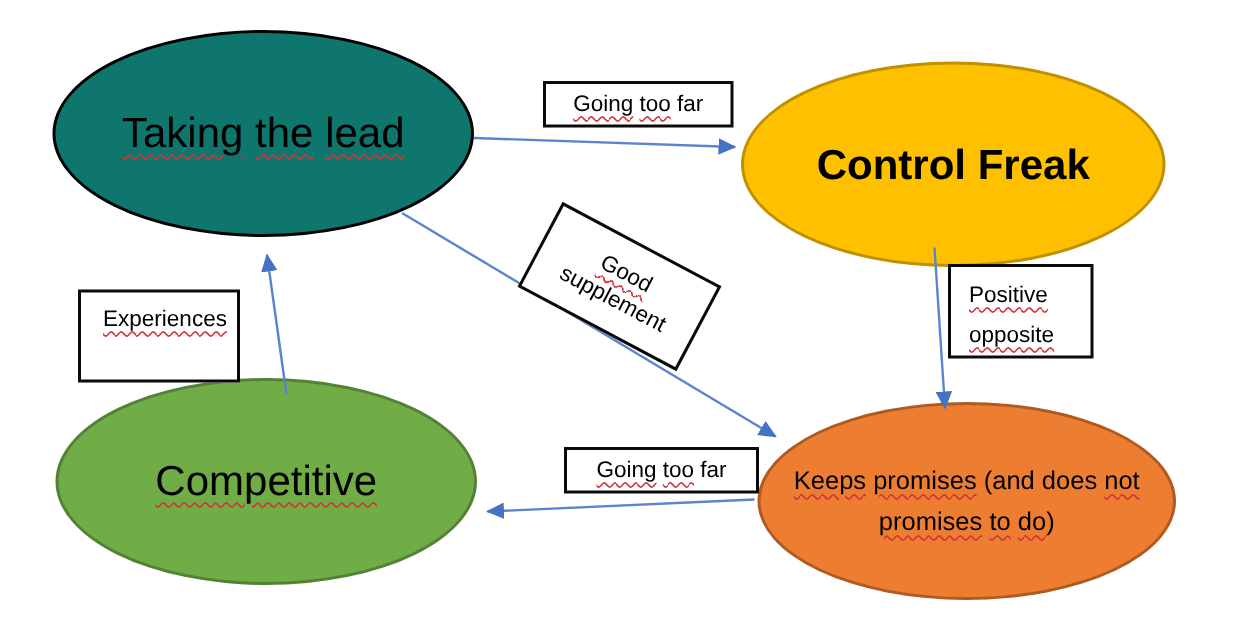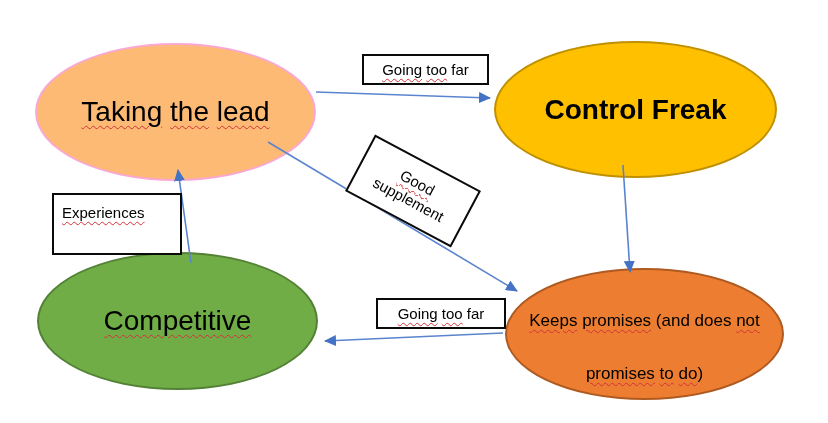--- a/index.html
+++ b/index.html
@@ -6,26 +6,26 @@
   .canvas{
     position:relative;width:828px;height:423px;background:#ffffff;overflow:hidden;
     font-family:"Liberation Sans",sans-serif;color:#000;
   }
   
   .ellipse{
     position:absolute;border-radius:50%;display:flex;flex-direction:column;
     align-items:center;justify-content:center;text-align:center;z-index:1;
     box-sizing:border-box;
   }
-  .ellipse.blue  {left:35px; top:43px; width:281px;height:138px;background:#fdba74;border:2px solid #f9a8d4;}
+  .ellipse.blue  {left:35px; top:20px; width:281px;height:138px;background:#0f766e;border:2px solid #000000;}
   .ellipse.gold  {left:494px;top:41px; width:283px;height:137px;background:#FFC000;border:2px solid #BF9000;font-weight:bold;}
   .ellipse.green {left:37px; top:252px;width:281px;height:138px;background:#70AD47;border:2px solid #538135;}
   .ellipse.orange{left:505px;top:268px;width:279px;height:132px;background:#ED7D31;border:2px solid #AE5A21;}
   .big{font-size:28px;line-height:34px;}
-  .small{font-size:17px;line-height:27px;margin-top:26px;}
+  .small{font-size:17px;line-height:27px;}
   .tline{white-space:pre;}
   
   .sq{
     text-decoration-line:underline;
     text-decoration-style:wavy;
     text-decoration-color:#D13438;
     text-decoration-thickness:1px;
     text-underline-offset:3px;
   }
   .big .sq{text-underline-offset:4px;}
@@ -34,21 +34,21 @@
   .arrows line{stroke:#5B84CE;stroke-width:1.6;}
   
   .labelbox{
     position:absolute;background:#ffffff;border:2px solid #0a0a0a;z-index:3;
     box-sizing:border-box;font-size:15px;
   }
   .labelbox.centered{display:flex;align-items:center;justify-content:center;margin-left:28px;}
   .box-far-top   {left:334px;top:54px; width:127px;height:31px;}
   .box-far-bottom{left:348px;top:298px;width:130px;height:31px;}
   .box-positive  {left:632px;top:176px;width:97px; height:63px;padding:5px 0 0 12px;line-height:27px;}
-  .box-experiences{left:52px;top:193px;width:130px;height:62px;padding:4px 0 0 8px;line-height:27px;}
+  .box-experiences{left:52px;top:193px;width:108px;height:62px;padding:4px 0 0 8px;line-height:27px;text-align:center;}
   .box-supplement{
     left:353px;top:159px;width:120px;height:64px;
     transform:rotate(28deg);
     display:flex;flex-direction:column;align-items:center;justify-content:center;
     line-height:19px;text-align:center;
   }
 </style>
 </head>
 <body>
 
@@ -86,20 +86,24 @@
 
   <div class="labelbox centered box-far-top">
     <div class="tline"><span class="sq">Going</span><span> </span><span class="sq">too</span><span> far</span></div>
   </div>
 
   <div class="labelbox box-supplement">
     <div class="tline"><span class="sq">Good</span></div>
     <div class="tline"><span>supplement</span></div>
   </div>
 
+  <div class="labelbox box-positive">
+    <div class="tline"><span class="sq">Positive</span></div>
+    <div class="tline"><span class="sq">opposite</span></div>
+  </div>
 
   <div class="labelbox box-experiences">
     <div class="tline"><span class="sq">Experiences</span></div>
   </div>
 
   <div class="labelbox centered box-far-bottom">
     <div class="tline"><span class="sq">Going</span><span> </span><span class="sq">too</span><span> far</span></div>
   </div>
 
 </div>

